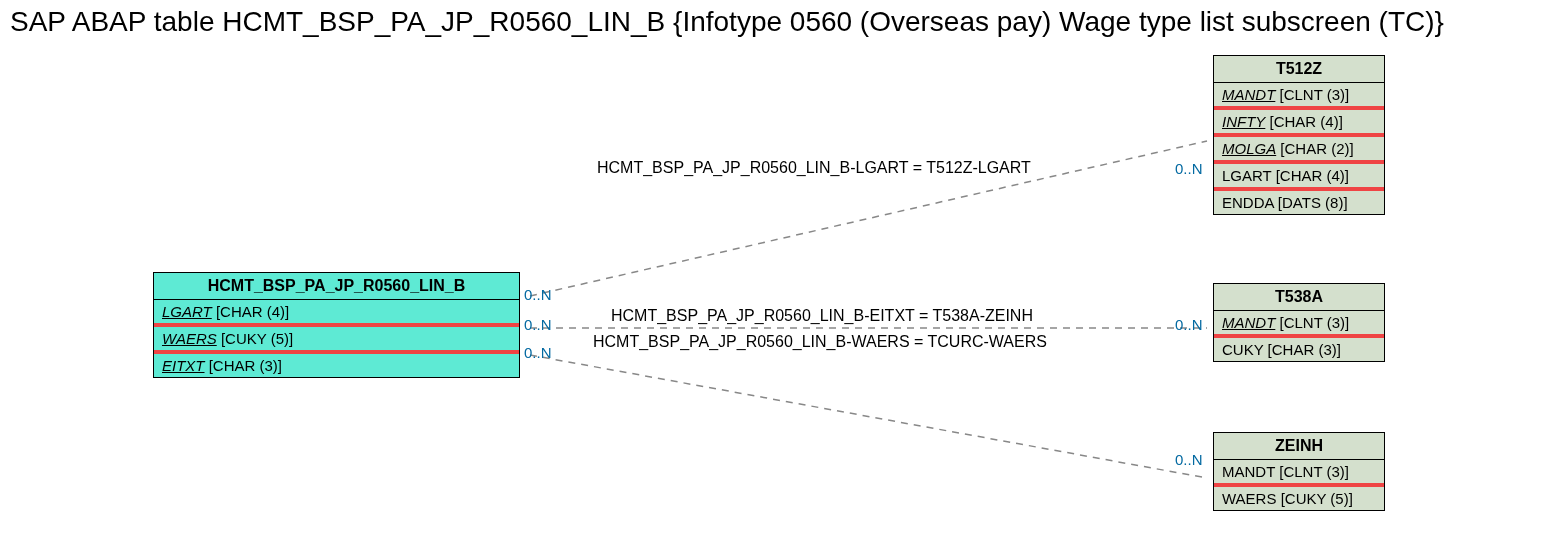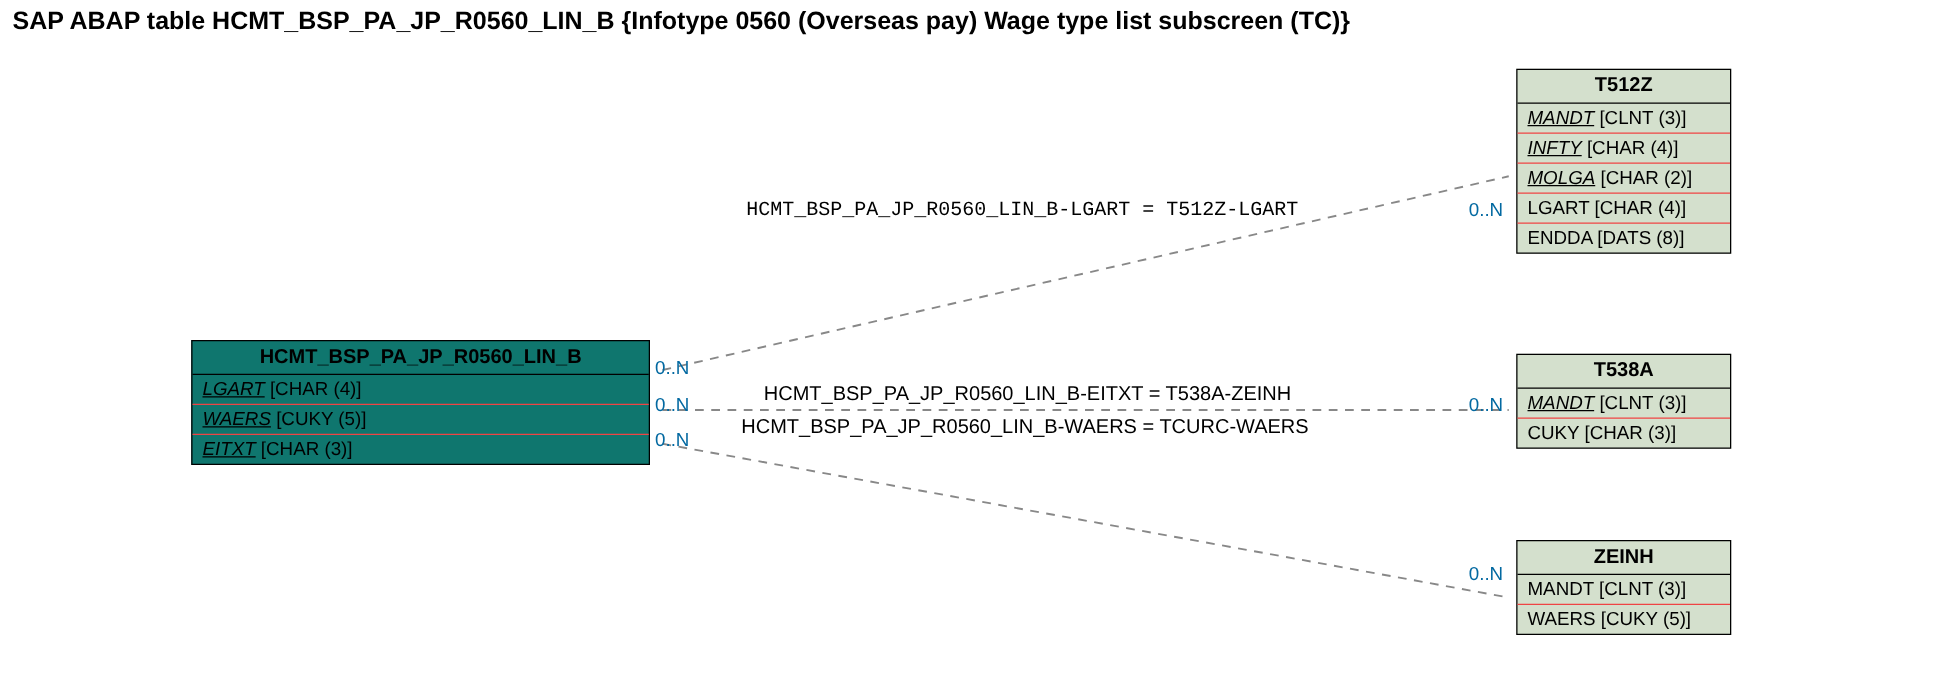--- a/index.html
+++ b/index.html
@@ -9,50 +9,50 @@
     height: 543px;
     background: #ffffff;
     font-family: Arial, Helvetica, sans-serif;
     color: #000;
     overflow: hidden;
   }
   .title {
     position: absolute;
     left: 10px;
     top: 6px;
-    font-size: 20px;
-    font-weight: 700;
+    font-size: 28px;
+    font-weight: 400;
   }
   .entity {
     position: absolute;
     border: 1px solid #000;
   }
   .entity .header {
     font-weight: bold;
     text-align: center;
     padding: 4px 10px;
     border-bottom: 1px solid #000;
     font-size: 16px;
   }
   .entity .row {
     padding: 3px 8px;
-    border-bottom: 1px solid #ef4444;
+    border-bottom: 4px solid #ef4444;
     font-size: 15px;
     white-space: nowrap;
   }
   .entity .row:last-child {
     border-bottom: none;
   }
   .entity .row .fk {
     font-style: italic;
     text-decoration: underline;
   }
   
   .entity.main {
-    background: #0f766e;
+    background: #5eead4;
   }
   
   .entity.rel {
     background: #d4e0cd;
   }
 
   .card-label {
     position: absolute;
     font-size: 15px;
     color: #0369a1;
@@ -100,21 +100,21 @@
   <div class="row">
     <span class="fk">EITXT</span>
     <span>[CHAR (3)]</span>
   </div>
 </div>
 
 <div class="card-label" style="left:524px; top:286px;">0..N</div>
 <div class="card-label" style="left:524px; top:316px;">0..N</div>
 <div class="card-label" style="left:524px; top:344px;">0..N</div>
 
-<div class="rel-label" style="left:597px; top:159px;font-family:Liberation Mono, monospace;">HCMT_BSP_PA_JP_R0560_LIN_B-LGART = T512Z-LGART</div>
+<div class="rel-label" style="left:597px; top:159px;">HCMT_BSP_PA_JP_R0560_LIN_B-LGART = T512Z-LGART</div>
 <div class="rel-label" style="left:611px; top:307px;">HCMT_BSP_PA_JP_R0560_LIN_B-EITXT = T538A-ZEINH</div>
 <div class="rel-label" style="left:593px; top:333px;">HCMT_BSP_PA_JP_R0560_LIN_B-WAERS = TCURC-WAERS</div>
 
 <div class="card-label" style="left:1175px; top:160px;">0..N</div>
 <div class="card-label" style="left:1175px; top:316px;">0..N</div>
 <div class="card-label" style="left:1175px; top:451px;">0..N</div>
 
 <div class="entity rel" style="left:1213px; top:55px; width:170px;">
   <div class="header">T512Z</div>
   <div class="row">

